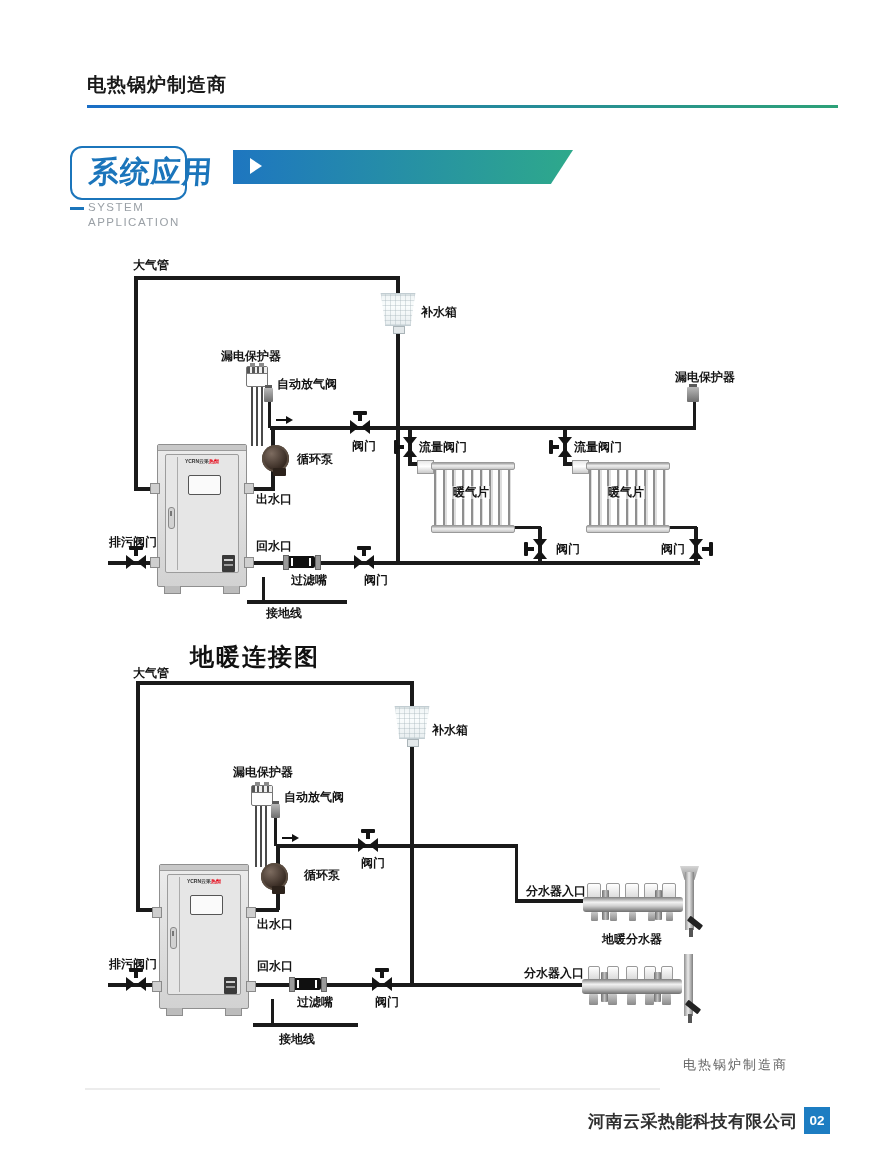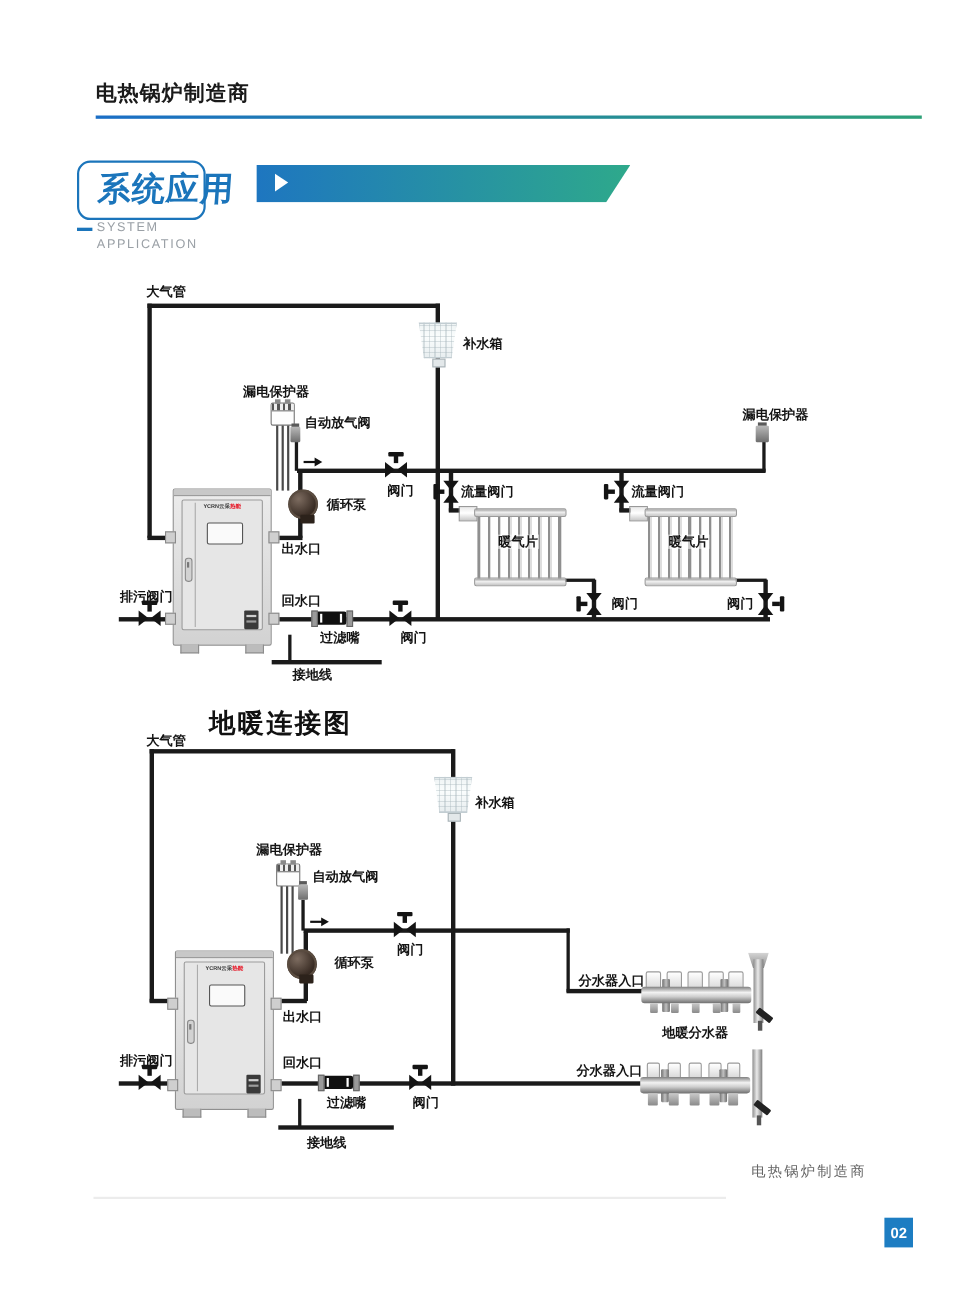--- a/index.html
+++ b/index.html
@@ -362,15 +362,16 @@
     <div class="lbl" style="left:257px;top:918px;">出水口</div>
     <div class="lbl" style="left:257px;top:960px;">回水口</div>
     <div class="lbl" style="left:109px;top:958px;">排污阀门</div>
     <div class="lbl" style="left:297px;top:996px;">过滤嘴</div>
     <div class="lbl" style="left:375px;top:996px;">阀门</div>
     <div class="lbl" style="left:279px;top:1033px;">接地线</div>
   </div>
 
   <div class="ref-note">电热锅炉制造商</div>
   <div class="foot-rule"></div>
+  <div class="foot-co">河南云采热能科技有限公司</div>
   <div class="foot-page">02</div>
 
 </div>
 
 </body></html>

